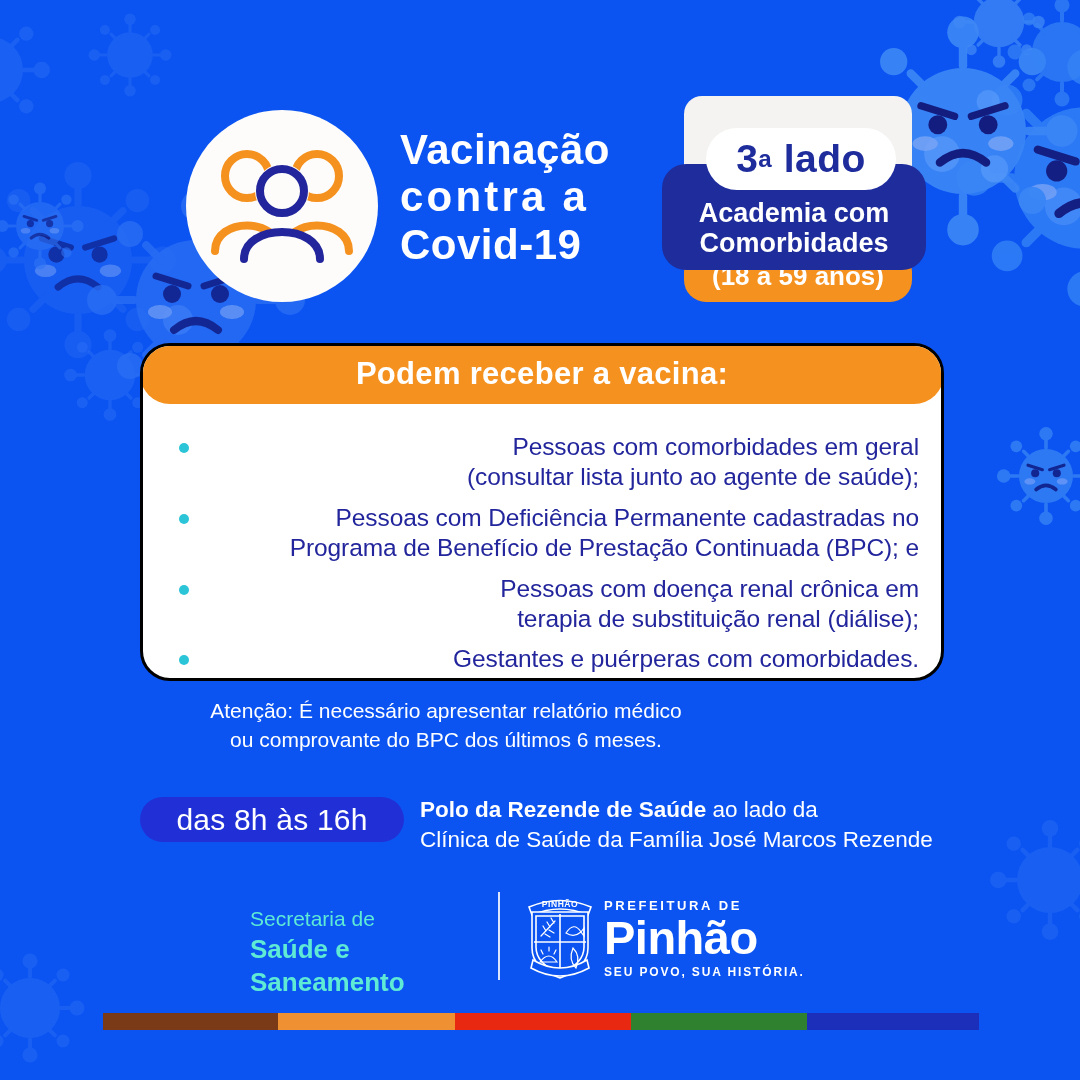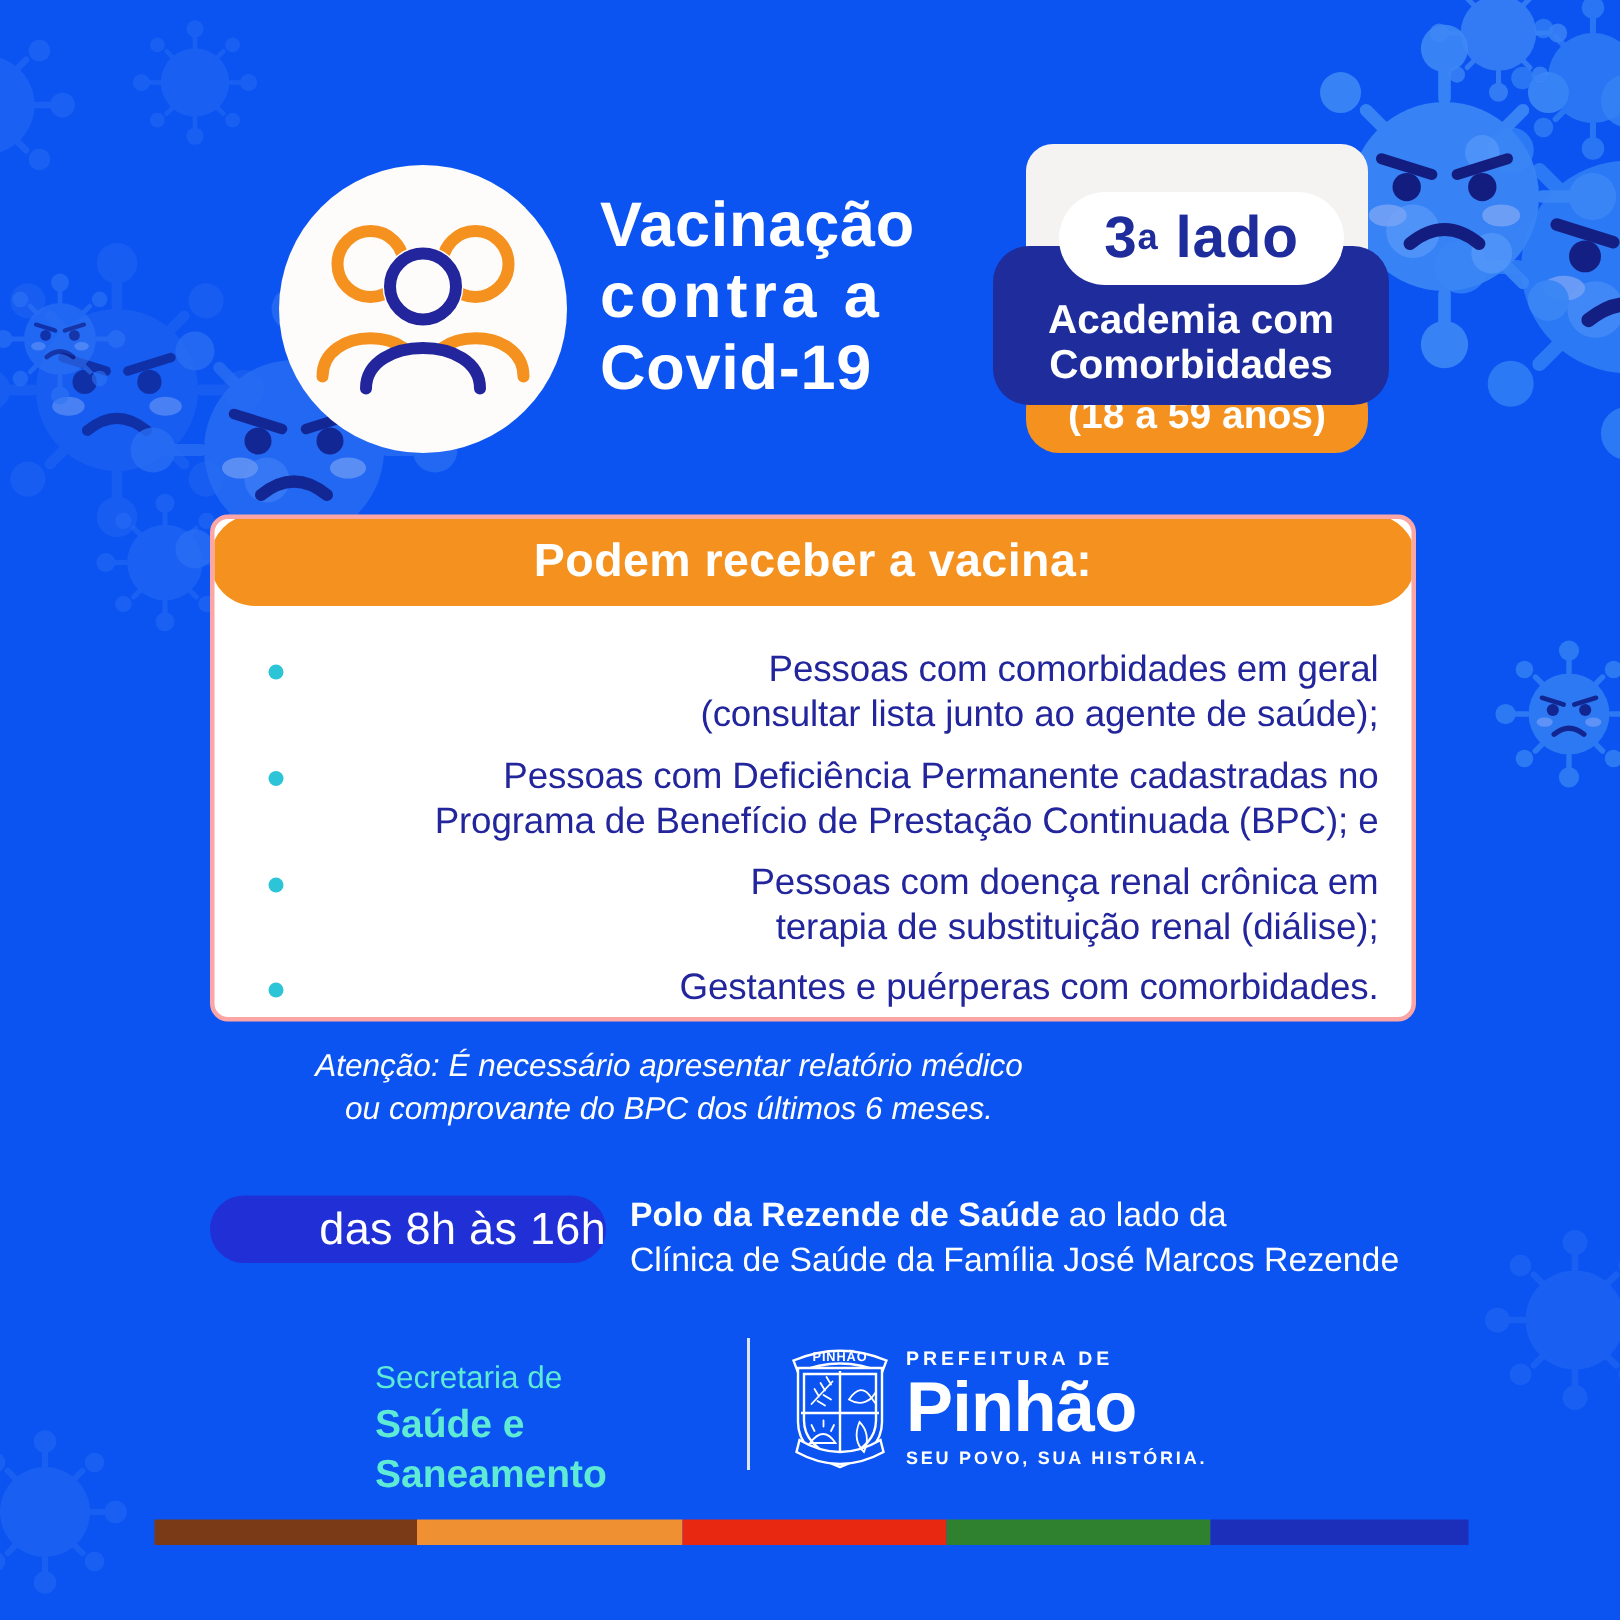--- a/index.html
+++ b/index.html
@@ -147,22 +147,22 @@
   }
 
   
   .card {
     position: absolute;
     left: 140px;
     top: 343px;
     width: 804px;
     height: 338px;
     background: #ffffff;
-    border: 3px solid #fca5a5;
-    border-radius: 12px;
+    border: 3px solid #000000;
+    border-radius: 30px;
     z-index: 3;
     overflow: hidden;
   }
   .card-header {
     position: absolute;
     left: -3px;
     top: -3px;
     width: 804px;
     height: 61px;
     background: #f5911e;
@@ -207,21 +207,20 @@
   .note {
     position: absolute;
     left: 0;
     top: 696px;
     width: 892px;
     text-align: center;
     color: #ffffff;
     font-size: 21px;
     line-height: 1.4;
     z-index: 3;
-    font-style: italic;
   }
 
   
   .schedule {
     position: absolute;
     left: 140px;
     top: 797px;
     width: 820px;
     height: 58px;
     z-index: 3;
@@ -229,21 +228,21 @@
   .hours-pill {
     position: absolute;
     left: 0;
     top: 0;
     width: 264px;
     height: 45px;
     background: #2130d6;
     border-radius: 23px;
     display: flex;
     align-items: center;
-    justify-content: flex-end;
+    justify-content: center;
     color: #ffffff;
     font-size: 30px;
     letter-spacing: 0.2px;
   }
   .place {
     position: absolute;
     left: 280px;
     top: -2px;
     width: 540px;
     color: #ffffff;

